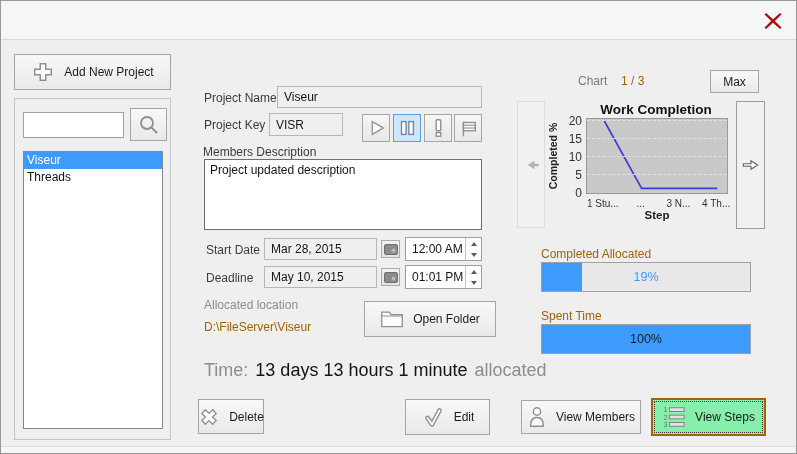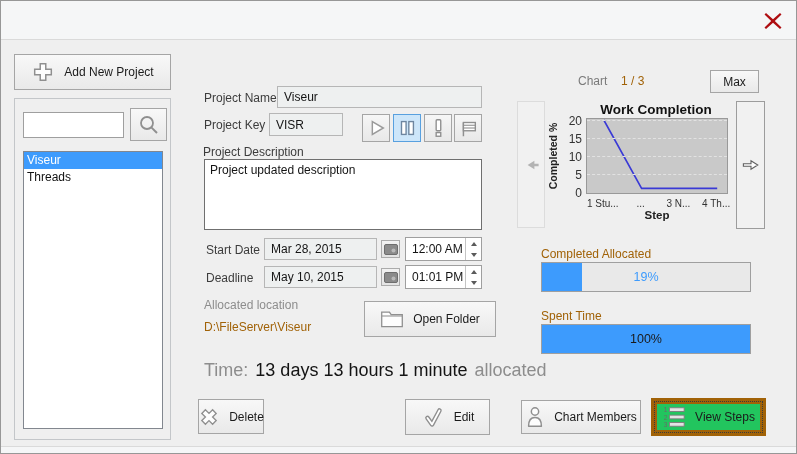--- a/index.html
+++ b/index.html
@@ -14,21 +14,21 @@
   .bottombar { position:absolute; left:0; top:445px; width:795px; height:7px;
     background:#f5f6f7; border-top:1px solid #dadada; }
   .close-btn { position:absolute; right:9px; top:6px; width:28px; height:28px;
     display:flex; align-items:center; justify-content:center; cursor:pointer; background:transparent; border:none; }
   .btn {
     position:absolute; display:flex; align-items:center; justify-content:center; gap:9px;
     background:linear-gradient(#f8f8f8,#e9e9e9); border:1px solid #a5a5a5;
     font-size:12px; color:#1b1b1b; cursor:pointer;
   }
   .btn.focused {
-    background:#22c55e; border:6px solid #a16207;
+    background:#86efac; border:2px solid #a16207;
     outline:1px dotted #3b3b3b; outline-offset:-4px;
   }
   .label { position:absolute; font-size:12px; color:#3c3c3c; white-space:nowrap; }
   .label.muted { color:#8d8d8d; }
   .label.dark { color:#a16207;text-align:right; }
   .ro-field {
     position:absolute; background:#eef0f0; border:1px solid #b6b6b6;
     font-size:12px; color:#141414; display:flex; align-items:center; padding:0 6px; white-space:nowrap;
   }
   .white-box { background:#ffffff; border:1px solid #6f6f6f; }
@@ -132,21 +132,21 @@
     <span>
       <svg width="22" height="22" viewBox="0 0 24 24">
         <line x1="7" y1="6" x2="7" y2="21" stroke="#8f8f8f" stroke-width="1.6"></line>
         <rect x="7" y="6" width="13" height="9" fill="#fff" stroke="#8f8f8f" stroke-width="1.5"></rect>
         <line x1="7" y1="9" x2="20" y2="9" stroke="#8f8f8f" stroke-width="1.2"></line>
         <line x1="7" y1="12" x2="20" y2="12" stroke="#8f8f8f" stroke-width="1.2"></line>
       </svg>
     </span>
   </button>
 
-  <span class="label" style="left:202px;top:144px;">Project Description</span>
+  <span class="label" style="left:202px;top:144px;">Members Description</span>
   <div class="white-box" style="position:absolute;left:203px;top:158px;width:278px;height:71px;font-size:12px;color:#141414;padding:3px 5px;">Project updated description</div>
 
   <span class="label" style="left:205px;top:242px;">Start Date</span>
   <div class="ro-field" style="left:263px;top:237px;width:113px;height:22px;">Mar 28, 2015</div>
   <button class="cal-btn" style="left:380px;top:239px;">
     <span>
       <svg width="14" height="11" viewBox="0 0 14 11">
         <rect x="0.5" y="0.5" width="13" height="10" rx="1.5" fill="#8b8b8b" stroke="#6e6e6e"></rect>
         <circle cx="9.5" cy="6.5" r="2" fill="#b9b9b9"></circle>
       </svg>
@@ -224,21 +224,21 @@
     <span>Edit</span>
   </button>
 
   <button class="btn" style="left:520px;top:399px;width:120px;height:34px;">
     <span>
       <svg width="20" height="22" viewBox="0 0 20 24">
         <circle cx="10" cy="6" r="4" fill="#fdfdfd" stroke="#8f8f8f" stroke-width="1.6"></circle>
         <path d="M3 22 c0-7 3.5-9.5 7-9.5 s7 2.5 7 9.5 z" fill="#fdfdfd" stroke="#8f8f8f" stroke-width="1.6" stroke-linejoin="round"></path>
       </svg>
     </span>
-    <span>Chart Members</span>
+    <span>View Members</span>
   </button>
 
   <button class="btn focused" style="left:650px;top:397px;width:115px;height:38px;">
     <span>
       <svg width="24" height="24" viewBox="0 0 26 26">
         <text x="2" y="8" font-size="7" fill="#6a6a6a" font-family="sans-serif">1</text>
         <text x="2" y="16" font-size="7" fill="#6a6a6a" font-family="sans-serif">2</text>
         <text x="2" y="24" font-size="7" fill="#6a6a6a" font-family="sans-serif">3</text>
         <rect x="8" y="3" width="16" height="4" fill="#e3e3e3" stroke="#7d7d7d"></rect>
         <rect x="8" y="11" width="16" height="4" fill="#e3e3e3" stroke="#7d7d7d"></rect>

